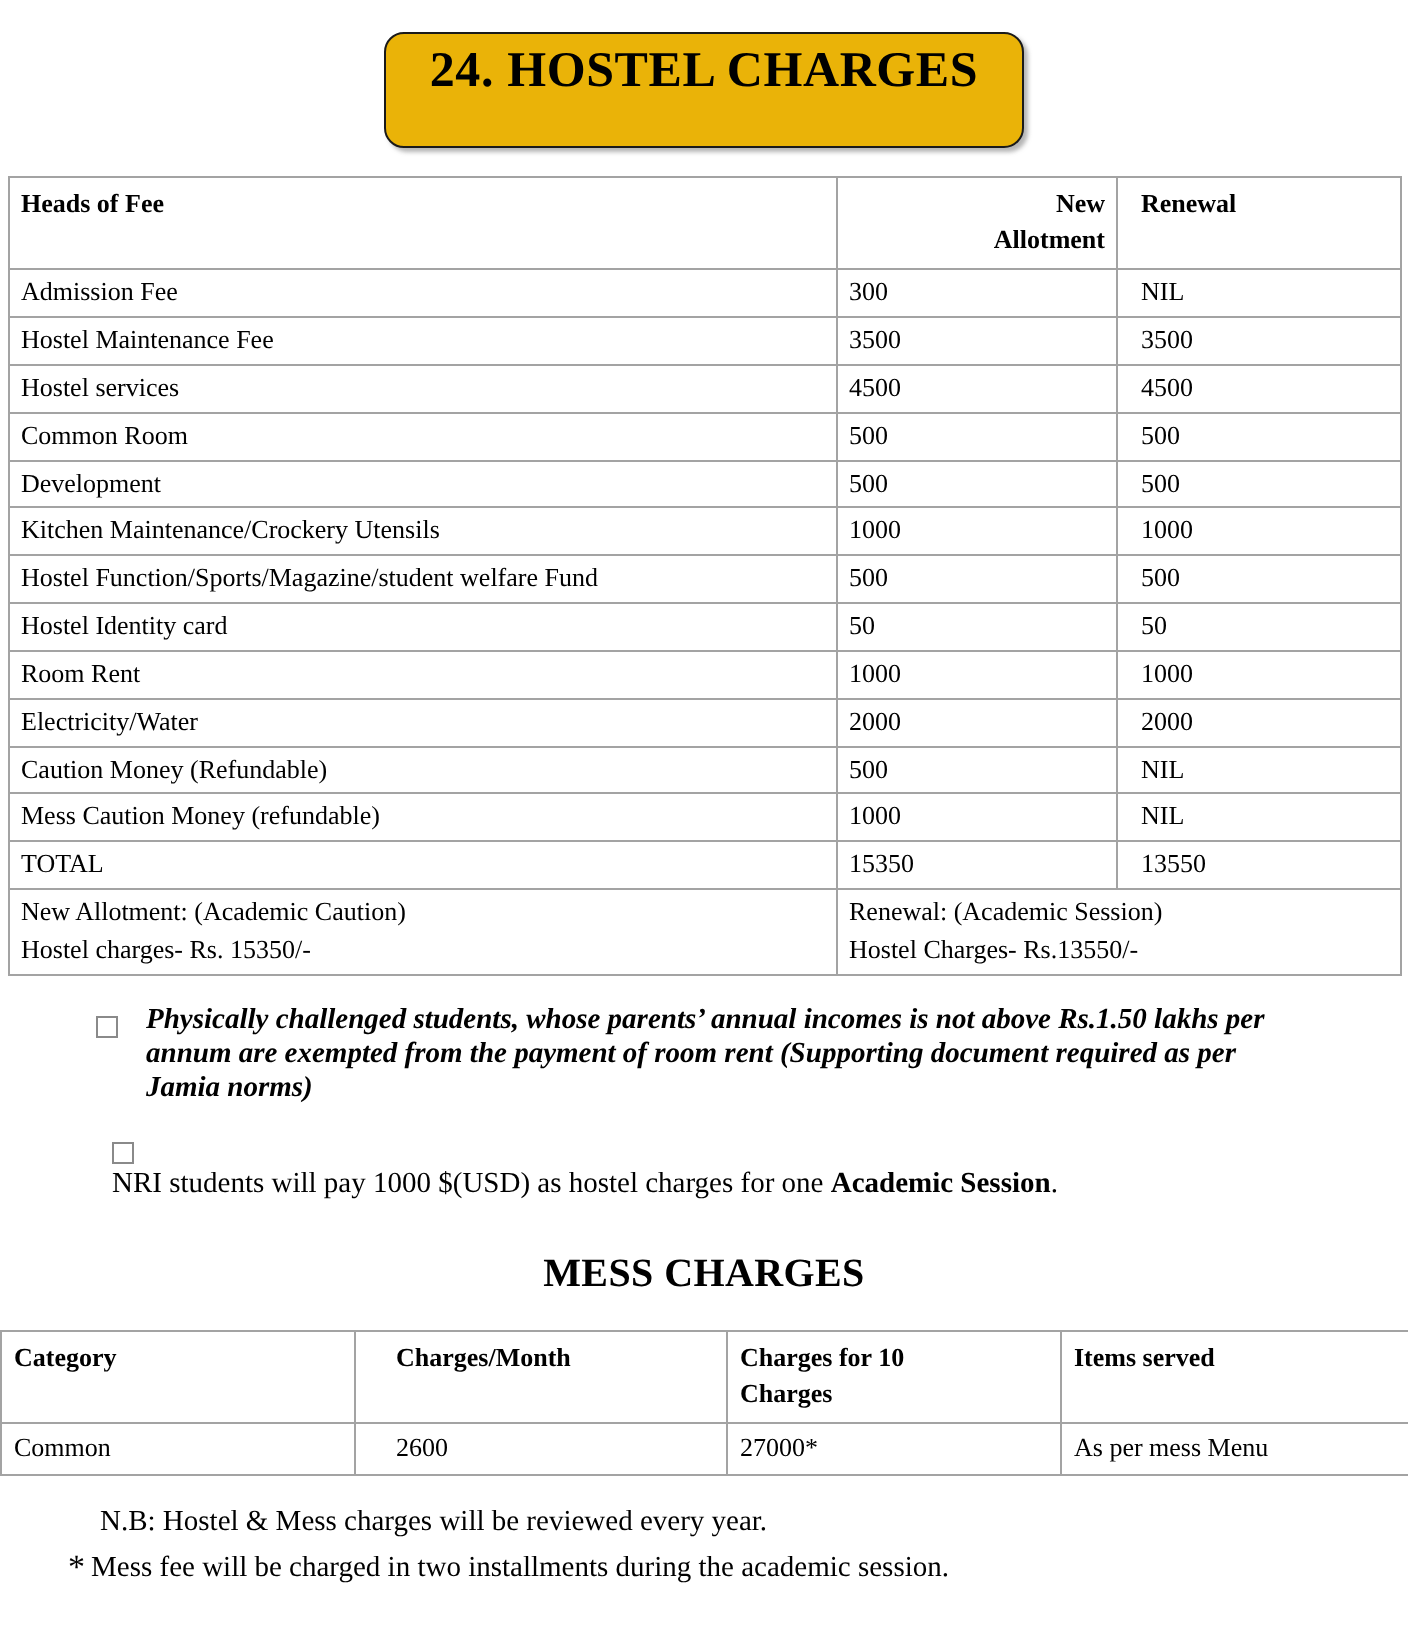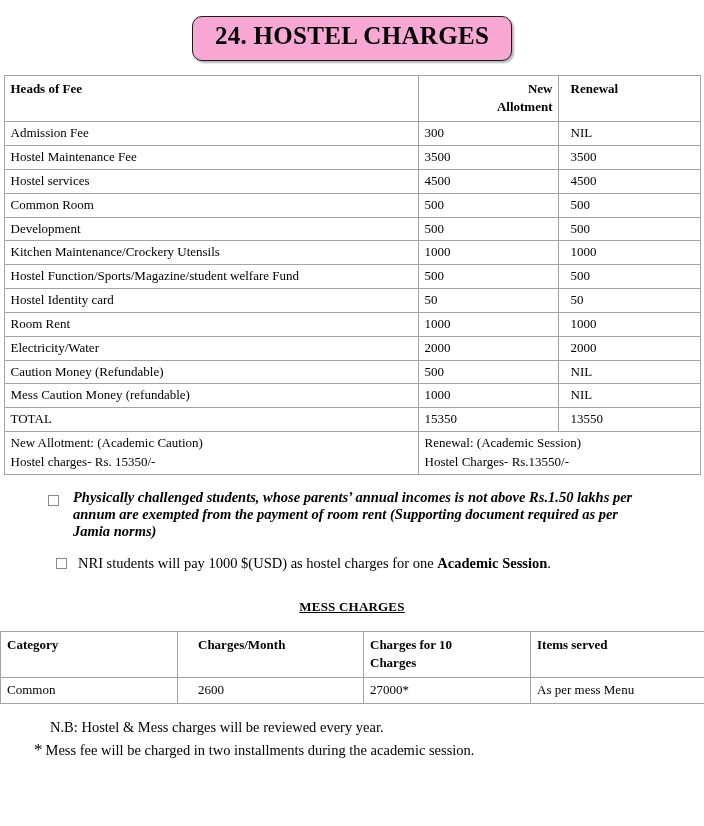--- a/index.html
+++ b/index.html
@@ -18,23 +18,23 @@
 
   
   .title-wrap {
     display: flex;
     justify-content: center;
     padding-top: 16px;
   }
   .title-box {
     border: 1.5px solid #1a1a1a;
     border-radius: 10px;
-    padding: 5px 22px 10px 22px;
+    padding: 5px 22px 23px 22px;
     box-shadow: 2px 2px 2px rgba(120,120,120,0.55);
-    background: #f9a8d4;
+    background: #eab308;
   }
   .title-box .title-text {
     font-size: 25px;
     font-weight: bold;
     letter-spacing: 0.3px;
     line-height: 1.1;
     white-space: nowrap;
   }
 
   
@@ -68,21 +68,21 @@
   #fees-table thead .hdr-new { display: block; text-align: right; }
   .summary-cell { font-weight: bold; padding-top: 4px; padding-bottom: 4px; }
   .summary-cell div { white-space: nowrap; }
 
   
   .notes { margin: 14px 40px 0 46px; }
   .note-row {
     display: flex;
     align-items: flex-start;
   }
-  .note-row + .note-row { margin-top: 13px; }
+  .note-row + .note-row { margin-top: 13px; flex-direction: column; }
   .sq-bullet {
     flex: 0 0 auto;
     width: 9px;
     height: 9px;
     border: 1px solid #8a8a8a;
     margin-top: 6px;
     margin-right: 14px;
     background: #fff;
   }
   .note-text { font-size: 14.5px; line-height: 1.5; }
@@ -90,23 +90,22 @@
   #note-1 { margin-left: 2px; margin-right: 22px; }
   #note-2 { margin-left: 10px; }
   #note-2 .sq-bullet { margin-top: 5px; margin-right: 11px; }
 
   
   .mess-heading-wrap {
     text-align: center;
     margin-top: 22px;
   }
   .mess-heading {
-    font-size: 13px;
+    font-size: 20px;
     font-weight: bold;
-    text-decoration: underline;
     letter-spacing: 0.2px;
   }
 
   
   #mess-table-wrap { margin-top: 16px; }
   #mess-table { width: 648px; }
   #mess-table .m-cat   { width: 165px; }
   #mess-table .m-month { width: 160px; padding-left: 20px; }
   #mess-table .m-ten   { width: 155px; }
   #mess-table .m-items { width: 168px; }

